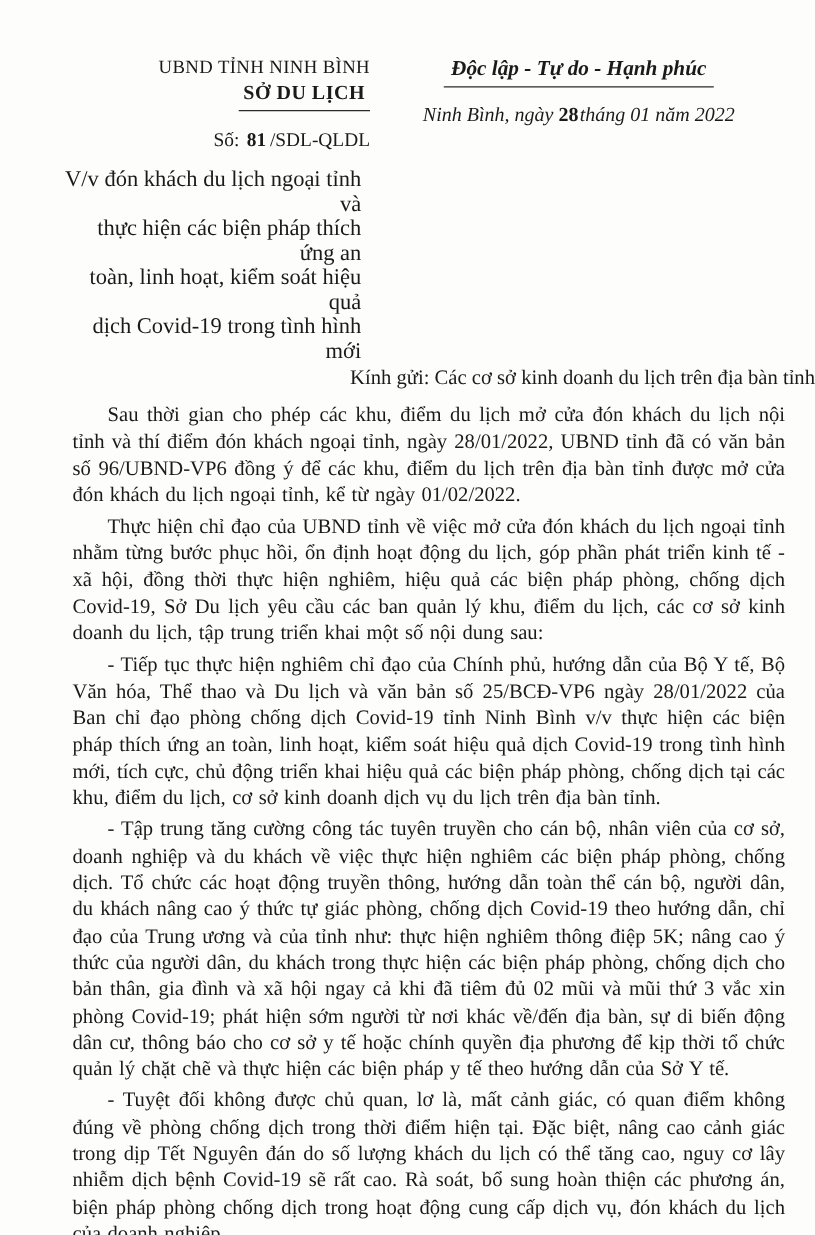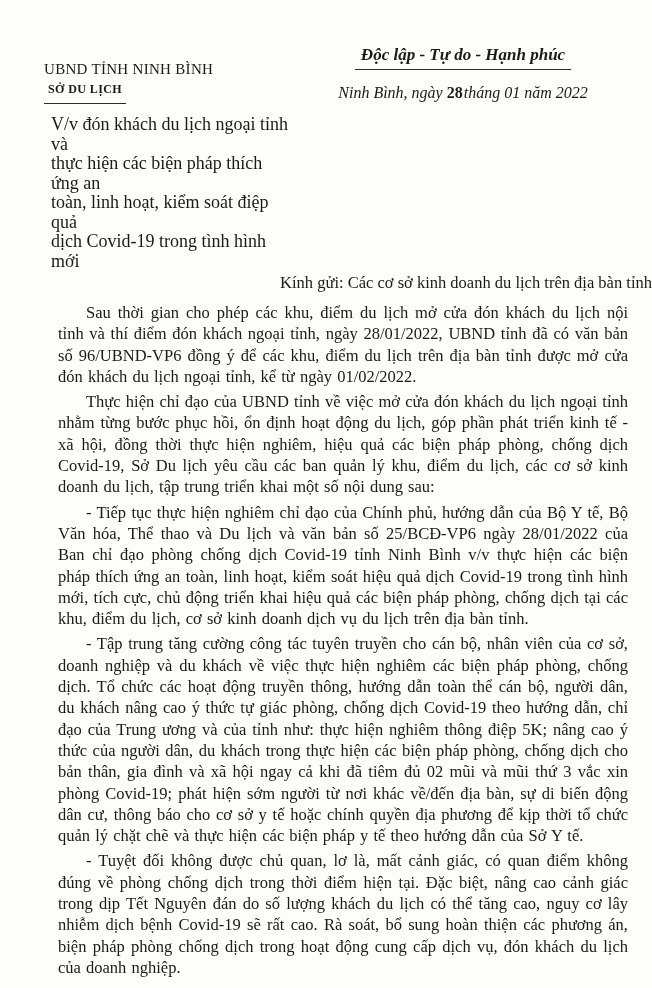--- a/index.html
+++ b/index.html
@@ -8,25 +8,25 @@
     width:652px;height:988px;
     box-sizing:border-box;
     padding-top:44px;
     background:#fdfdfc;
     color:#1a1a1a;
     font-family:"Liberation Serif","DejaVu Serif",serif;
     overflow:hidden;
   }
   
   .header{display:flex;align-items:flex-start;}
-  .h-left{width:252px;margin-left:44px;text-align:left;flex:none;margin-top:15px;}
+  .h-left{width:252px;margin-left:44px;text-align:right;flex:none;}
   .h-right{width:334px;margin-left:0;text-align:center;flex:none;}
   .org-parent{font-size:15px;line-height:20px;letter-spacing:.3px;}
   .org-name{
-    display:inline-block;font-size:12px;line-height:21px;font-weight:bold;
+    display:inline-block;font-size:16px;line-height:21px;font-weight:bold;
     letter-spacing:.4px;padding:0 4px 3px 4px;border-bottom:1.6px solid #2a2a2a;
   }
   .motto1{font-size:15.5px;line-height:21px;font-weight:bold;letter-spacing:.2px;}
   .motto2{
     display:inline-block;font-size:17px;line-height:22px;font-weight:bold;
     padding:0 6px 3px 6px;border-bottom:1.6px solid #2a2a2a;font-style:italic;
   }
   .so-line{margin-top:13px;font-size:15.5px;line-height:21px;}
   .so-num{font-weight:bold;margin:0 3px 0 6px;}
   .date-line{margin-top:12px;font-size:16px;line-height:21px;font-style:italic;}
@@ -53,24 +53,27 @@
 
 <div class="page">
 
   <div class="header">
 
     <div class="h-left">
       <div class="org-parent">UBND TỈNH NINH BÌNH</div>
       <div>
         <span class="org-name">SỞ DU LỊCH</span>
       </div>
+      <div class="so-line">
+        <span>Số:</span><span class="so-num">81</span><span>/SDL-QLDL</span>
+      </div>
       <div class="subject">
         <div>V/v đón khách du lịch ngoại tỉnh và</div>
         <div>thực hiện các biện pháp thích ứng an</div>
-        <div>toàn, linh hoạt, kiểm soát điệp quả</div>
+        <div>toàn, linh hoạt, kiểm soát hiệu quả</div>
         <div>dịch Covid-19 trong tình hình mới</div>
       </div>
     </div>
 
     <div class="h-right">
       <div>
         <span class="motto2">Độc lập - Tự do - Hạnh phúc</span>
       </div>
       <div class="date-line">
         <span>Ninh Bình, ngày</span><span class="date-day">28</span><span>tháng 01 năm 2022</span>

